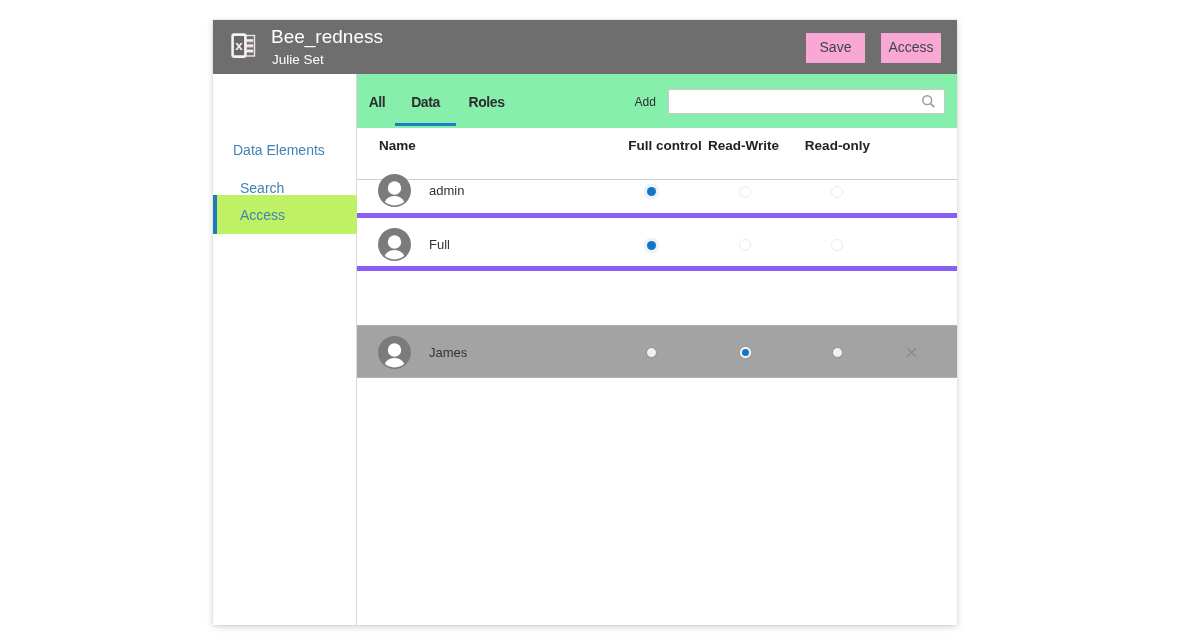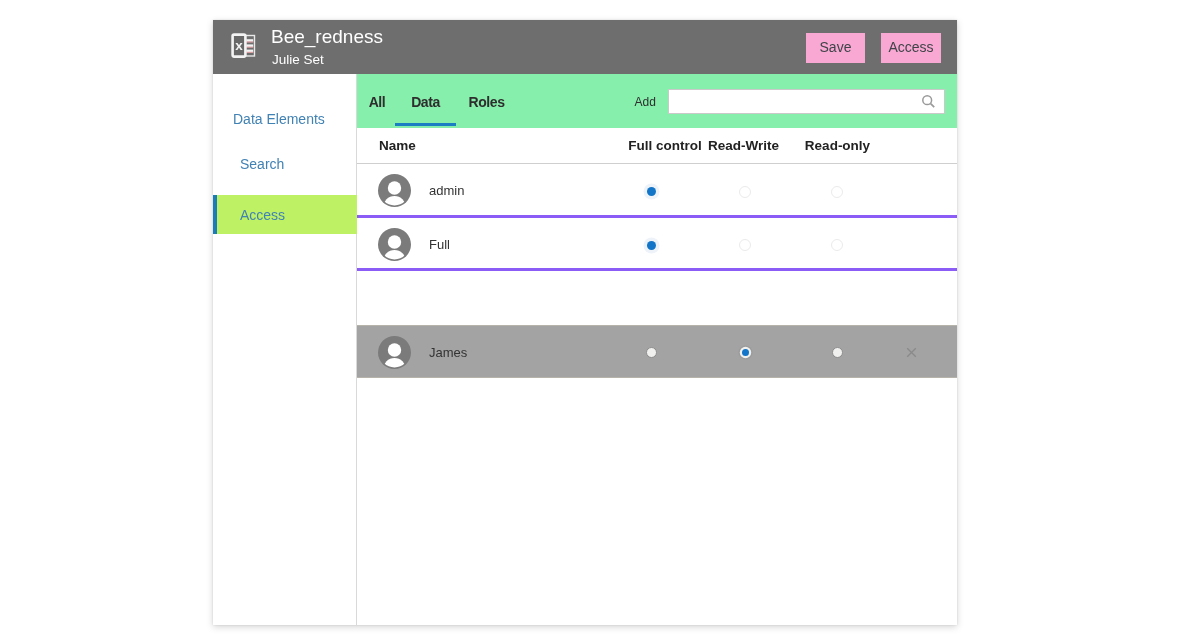--- a/index.html
+++ b/index.html
@@ -14,24 +14,24 @@
   .btn.close { left:668px; width:60px; }
   .sidebar { position:absolute; left:0; top:54px; width:144px; height:551px; background:#ffffff; border-right:1px solid #d9d9d9; }
   .side-item { position:absolute; left:0; width:144px; height:39px; line-height:41px; padding-left:27px; font-size:14px; color:#4182b4; }
   .side-item.active { background:#bef264; border-left:4px solid #1c7cba; padding-left:23px; }
   .main { position:absolute; left:144px; top:54px; width:600px; height:551px; background:#ffffff; }
   .tabbar { position:absolute; left:0; top:0; width:600px; height:54px; background:#86efac; }
   .tab { position:absolute; top:0; height:54px; font-size:14px; letter-spacing:-0.4px; font-weight:bold; color:#2e2e2e; line-height:56px; text-align:center; }
   .tab-ul { position:absolute; left:38px; top:49px; width:61px; height:3px; background:#1b7ec2; }
   .addlbl { position:absolute; left:277.5px; top:0; height:72px; line-height:56px; font-size:12px; color:#2e2e2e; }
   .addbox { position:absolute; left:311px; top:15px; width:277px; height:25px; background:#ffffff; border:1px solid #c9c9c9; }
-  .thead { position:absolute; left:0; top:54px; width:600px; height:36px; border-bottom:1px solid #cfcfcf; font-size:13.5px; font-weight:bold; color:#222; }
+  .thead { position:absolute; left:0; top:54px; width:600px; height:52px; border-bottom:1px solid #cfcfcf; font-size:13.5px; font-weight:bold; color:#222; }
   .thead .c0 { position:absolute; left:22px; top:0; line-height:36px; }
   .cc { position:absolute; top:0; line-height:36px; transform:translateX(-50%); }
-  .row { position:absolute; left:0; width:600px; height:53.5px; border-bottom:3px solid #8b5cf6; }
+  .row { position:absolute; left:0; width:600px; height:53.5px; border-bottom:5px solid #8b5cf6; }
   .row.sel { background:#a3a3a3; border-top:1px solid #b6b4aa; border-bottom:1px solid #b6b4aa; }
   .avatar { position:absolute; left:21px; top:10px; }
   .uname { position:absolute; left:72px; top:0; line-height:53px; font-size:13px; color:#333; }
   .rad { position:absolute; border-radius:50%; }
   .xdel { position:absolute; left:549px; }
 </style>
 </head>
 <body>
 <svg width="0" height="0" style="position:absolute">
     <defs>
@@ -54,22 +54,22 @@
       <rect x="2.6" y="2.6" width="12.8" height="22" rx="1.5" fill="#686868" stroke="#ffffff" stroke-width="2.6"></rect>
       <text x="9" y="17.9" font-size="13.5" font-weight="bold" fill="#ffffff" text-anchor="middle" font-family="Liberation Sans,sans-serif">x</text>
       </g>
     </svg>
     <div class="title">Bee_redness</div>
     <div class="subtitle">Julie Set</div>
     <div class="btn save">Save</div>
     <div class="btn close">Access</div>
   </div>
   <div class="sidebar">
-    <div class="side-item" style="top:25px;padding-left:20px;">Data Elements</div>
-    <div class="side-item" style="top:70px;">Search</div>
+    <div class="side-item" style="top:56px;padding-left:20px;">Data Elements</div>
+    <div class="side-item" style="top:94px;">Search</div>
     <div class="side-item active" style="top:121px;">Access</div>
   </div>
   <div class="main">
     <div class="tabbar">
       <div class="tab" style="left:0px; width:40px;">All</div>
       <div class="tab" style="left:38px; width:61px;">Data</div>
       <div class="tab" style="left:99px; width:61px;">Roles</div>
       <div class="tab-ul"></div>
       <div class="addlbl">Add</div>
       <div class="addbox">

